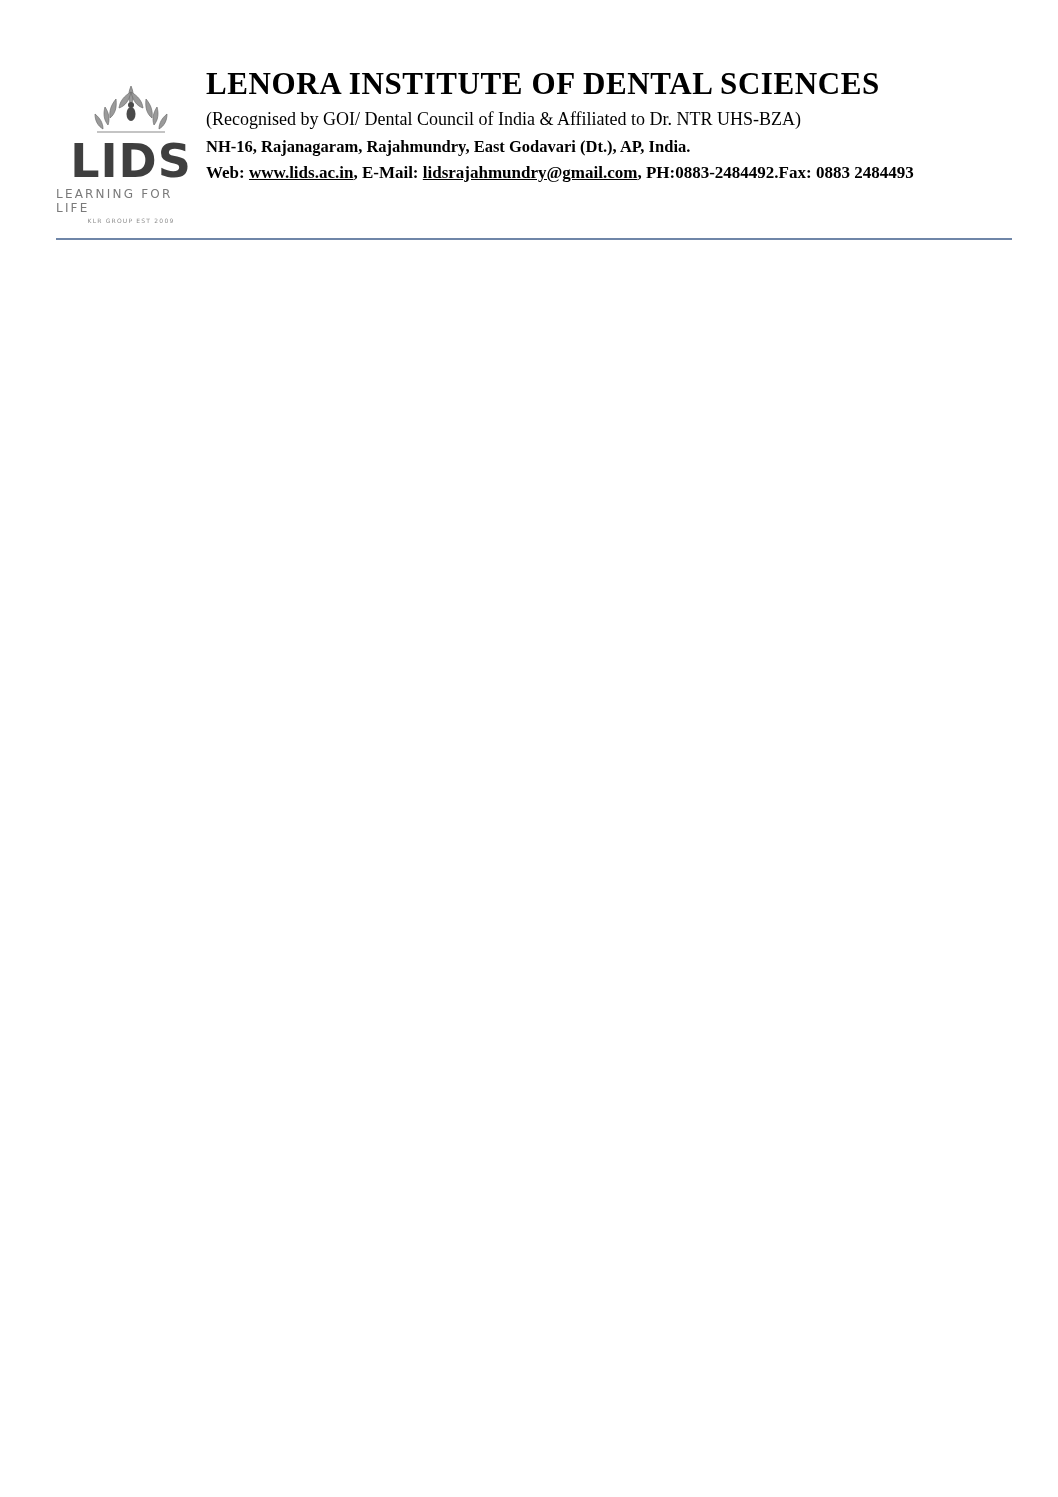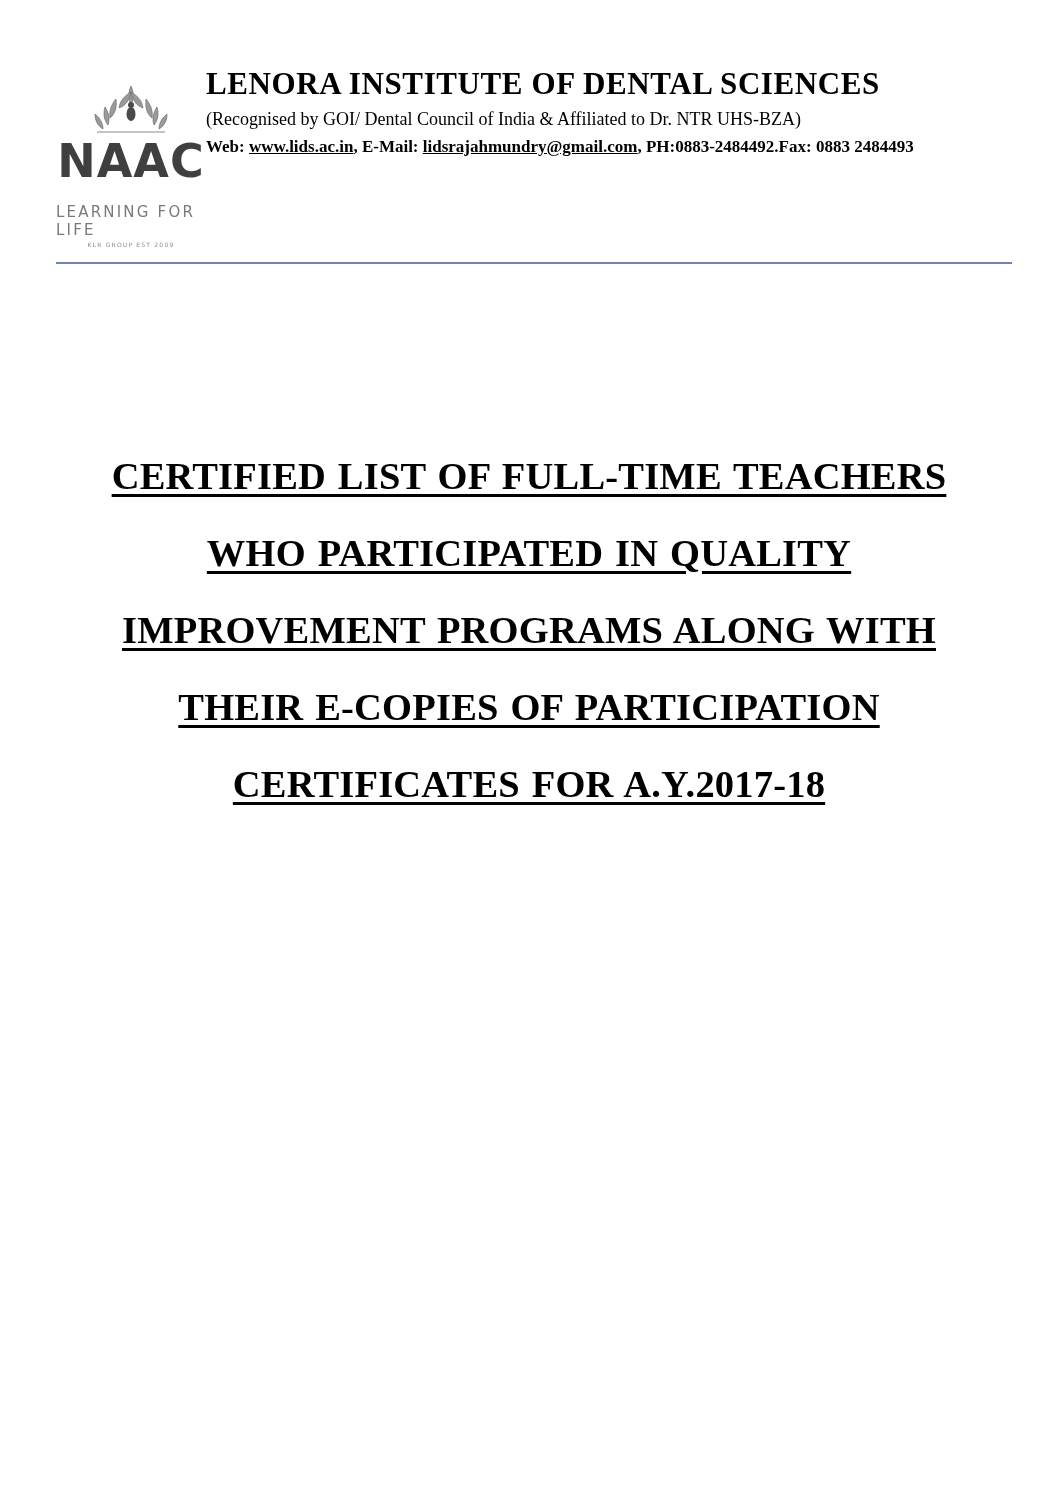--- a/index.html
+++ b/index.html
@@ -51,24 +51,24 @@
     font-weight: bold;
     font-size: 46px;
     letter-spacing: 1px;
     line-height: 1;
     color: #3f3f3f;
     margin-top: -4px;
   }
 
   .logo-tag {
     font-family: "DejaVu Sans", sans-serif;
-    font-size: 15px;
+    font-size: 12px;
     letter-spacing: 2.2px;
     color: #7a7a7a;
-    margin-top: 19px;
+    margin-top: 3px;
   }
 
   .logo-sub {
     font-family: "DejaVu Sans", sans-serif;
     font-size: 6px;
     letter-spacing: 1.2px;
     color: #8c8c8c;
     margin-top: 2px;
   }
 
@@ -163,32 +163,30 @@
             <path d="M12 34 c0 7 3 12 8 15 c0 -6 -3 -11 -8 -15 z"></path>
             <path d="M84 34 c0 7 -3 12 -8 15 c0 -6 3 -11 8 -15 z"></path>
           </g>
           <g fill="#4a4a4a">
             <ellipse cx="48" cy="34" rx="4.5" ry="7"></ellipse>
             <circle cx="48" cy="25" r="3"></circle>
           </g>
           <path d="M14 52 h68" stroke="#8a8a8a" stroke-width="1.2" fill="none"></path>
         </svg>
       </div>
-      <div class="logo-text">NAAC</div>
+      <div class="logo-text">LIDS</div>
       <div class="logo-tag">LEARNING FOR LIFE</div>
       <div class="logo-sub">KLR GROUP EST 2009</div>
     </div>
 
     <div class="head-text">
       <h1 class="inst-name">LENORA INSTITUTE OF DENTAL SCIENCES</h1>
       <p class="inst-line2">(Recognised by GOI/ Dental Council of India &amp; Affiliated to Dr. NTR UHS-BZA)</p>
+      <p class="inst-line4">NH-16, Rajanagaram, Rajahmundry, East Godavari (Dt.), AP, India.</p>
       <p class="inst-line5"><span>Web:</span> <span class="u">www.lids.ac.in</span><span>, E-Mail:</span> <span class="u">lidsrajahmundry@gmail.com</span><span>, PH:0883-2484492.Fax: 0883 2484493</span></p>
     </div>
 
   </div>
 
   <div class="rule"></div>
 
-  <div class="title-wrap">
-    <h2 class="doc-title">CERTIFIED LIST OF FULL-TIME TEACHERS WHO PARTICIPATED IN QUALITY IMPROVEMENT PROGRAMS ALONG WITH THEIR  E-COPIES OF PARTICIPATION CERTIFICATES FOR A.Y.2017-18</h2>
-  </div>
 
 </div>
 
 </body></html>

